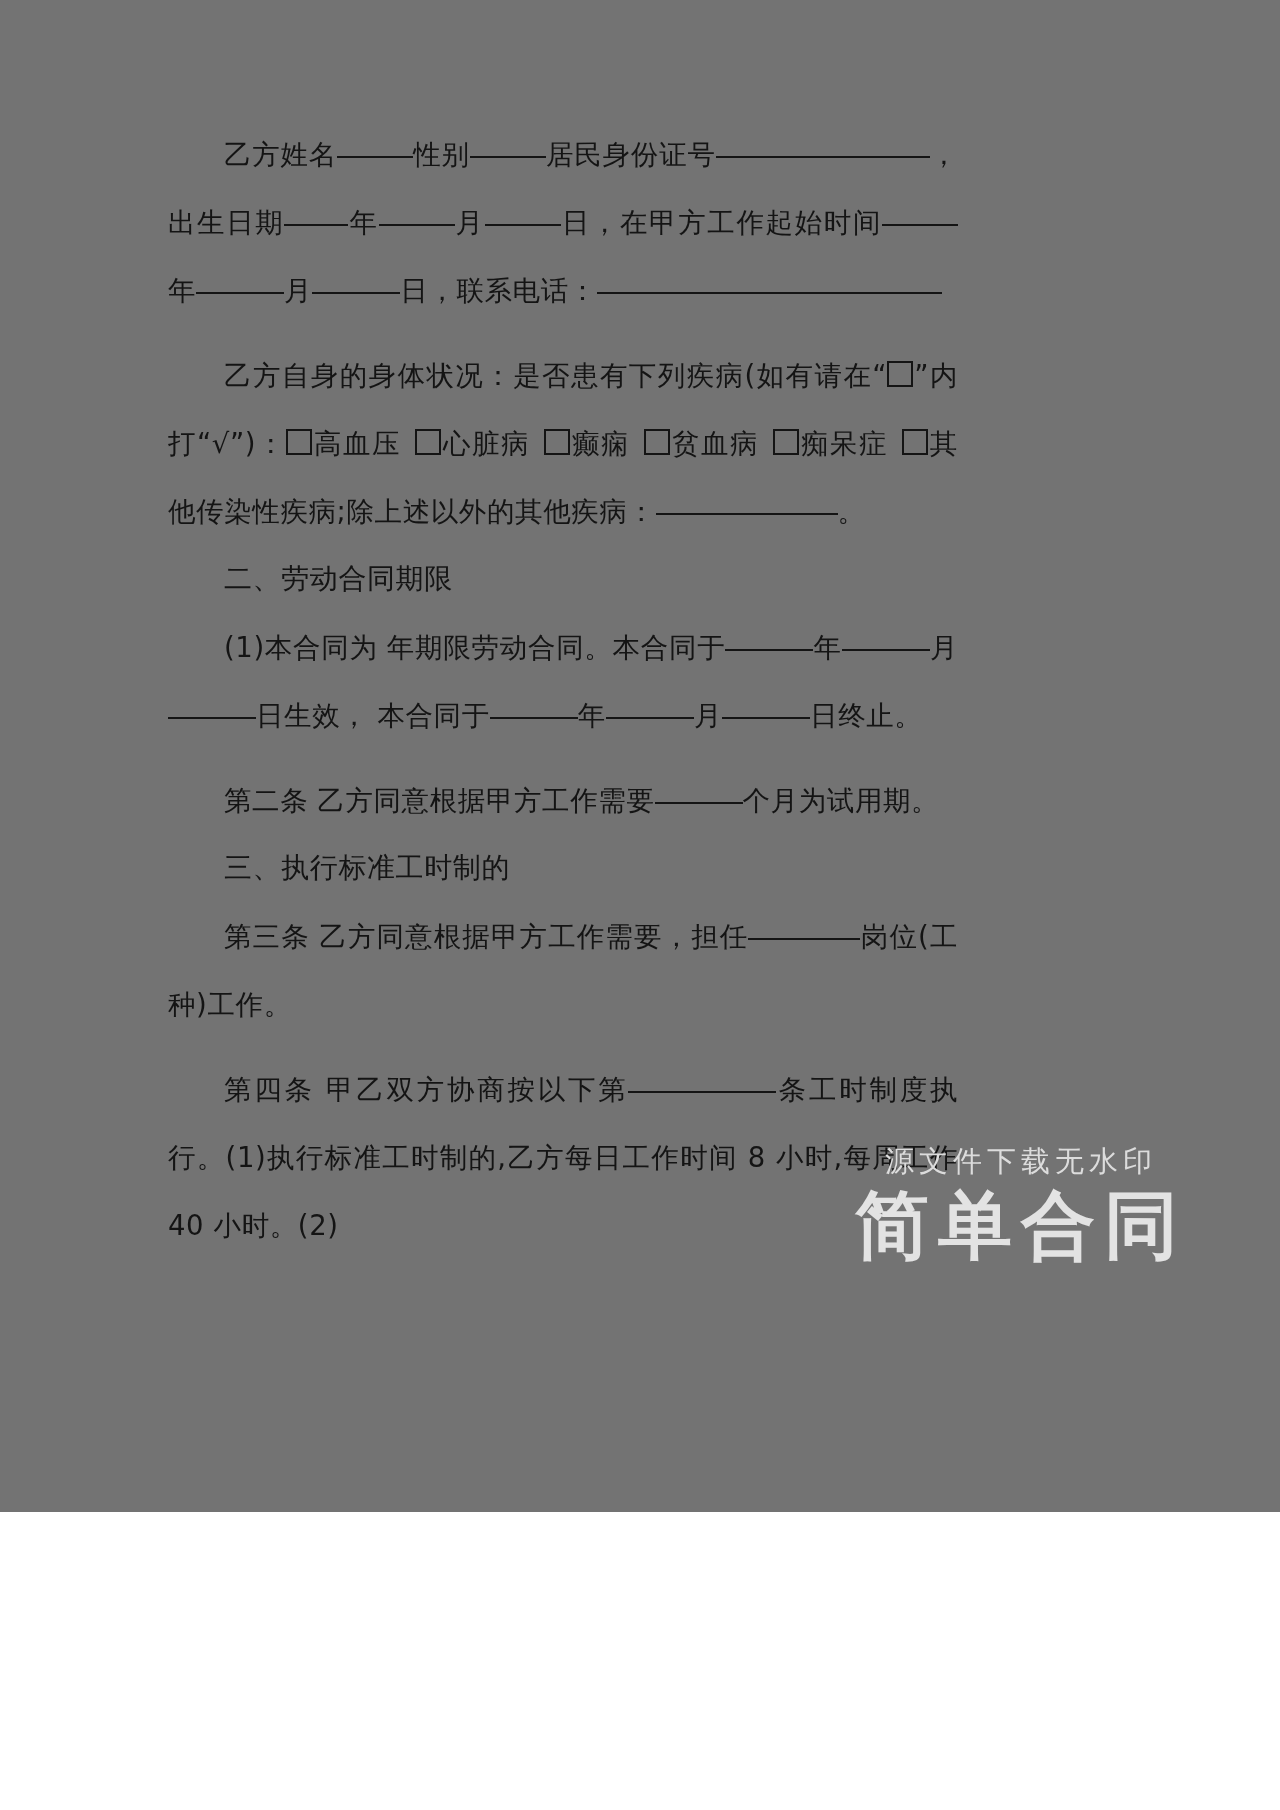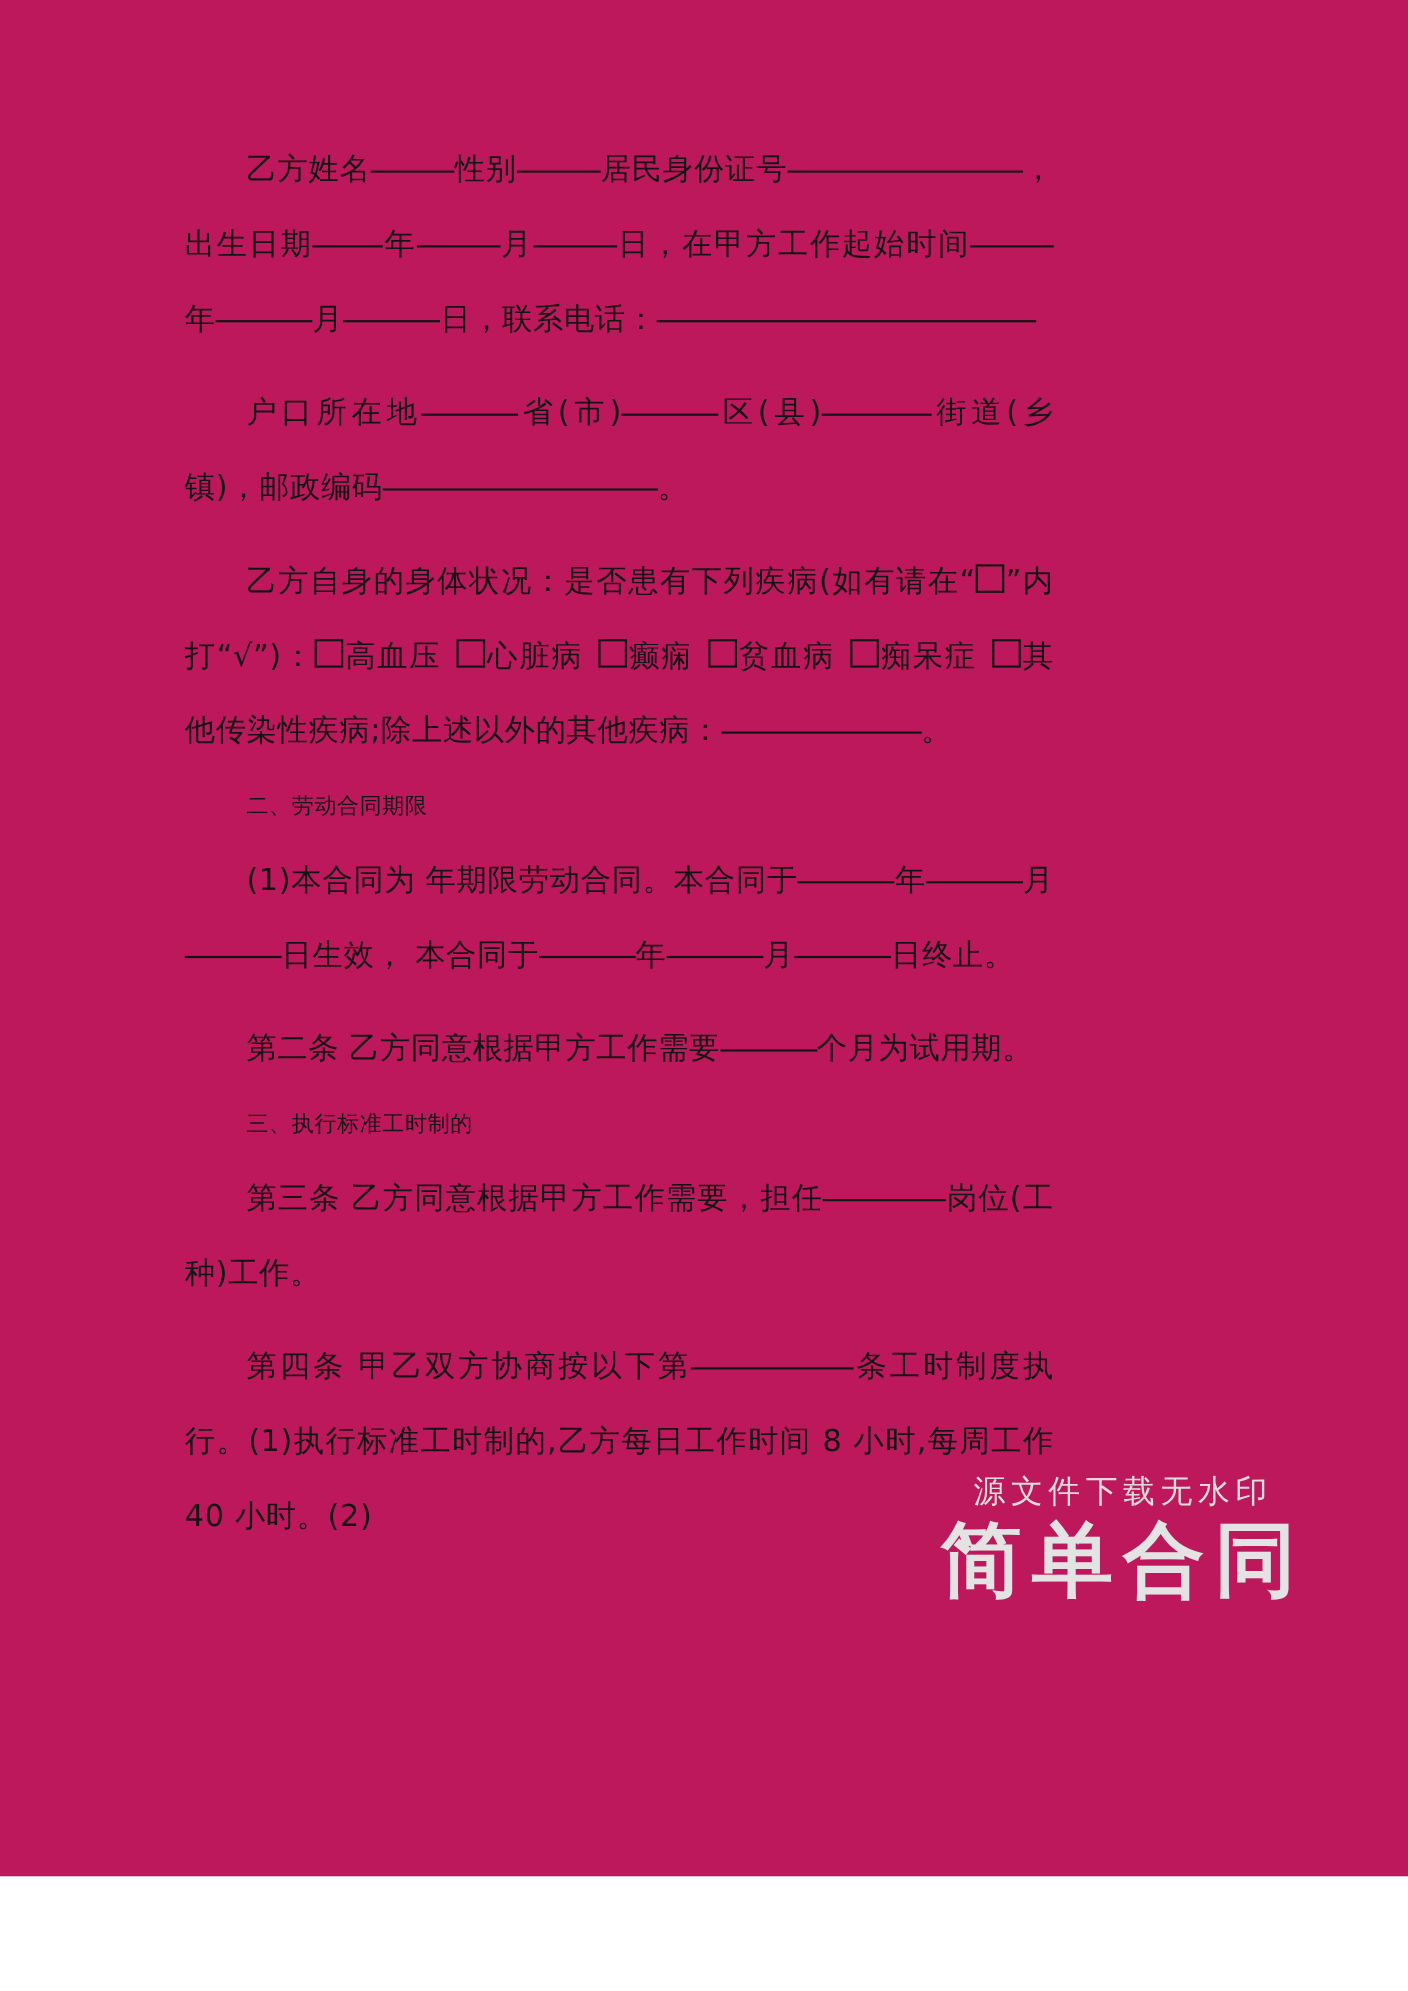--- a/index.html
+++ b/index.html
@@ -3,22 +3,22 @@
 <meta charset="utf-8">
 <style>
   html, body {
     margin: 0;
     padding: 0;
     background: #ffffff;
   }
   #page {
     position: relative;
     width: 1280px;
-    height: 1706px;
-    background: #be185d;
+    height: 1512px;
+    background: #737373;
     overflow: hidden;
     font-family: "DejaVu Sans", "Liberation Sans", sans-serif;
   }
   #doc {
     position: absolute;
     left: 168px;
     top: 120px;
     width: 790px;
   }
   .para {
@@ -31,21 +31,21 @@
     margin: 0;
     padding: 0;
   }
   .para + .para {
     margin-top: 17px;
   }
   .indent {
     text-indent: 56px;
   }
   .heading {
-    font-size: 20px;
+    font-size: 28px;
     line-height: 68px;
     color: #141414;
     letter-spacing: 0.6px;
     text-indent: 56px;
     margin: 0;
   }
   
   .blk {
     display: inline-block;
     border-bottom: 2.2px solid #141414;
@@ -102,21 +102,20 @@
 </style>
 </head>
 <body>
 
 <div id="page">
 
   <div id="doc">
 
     <div id="block-top">
         <div class="para indent"><span>乙方姓名</span><span class="blk w5"></span><span>性别</span><span class="blk w5"></span><span>居民身份证号</span><span class="blk w14"></span><span>，出生日期</span><span class="blk w4"></span><span>年</span><span class="blk w5"></span><span>月</span><span class="blk w5"></span><span>日，在甲方工作起始时间</span><span class="blk w5"></span><span>年</span><span class="blk w6"></span><span>月</span><span class="blk w6"></span><span>日，联系电话：</span><span class="blk w22"></span></div>
-        <div class="para indent"><span>户口所在地</span><span class="blk w6"></span><span>省(市)</span><span class="blk w6"></span><span>区(县)</span><span class="blk w7"></span><span>街道(乡镇)，邮政编码</span><span class="blk w16"></span><span>。</span></div>
         <div class="para indent"><span>乙方自身的身体状况：是否患有下列疾病(如有请在“</span><span class="box"></span><span>”内打“√”)：</span><span class="box"></span><span>高血压</span><span class="gap"></span><span class="box"></span><span>心脏病</span><span class="gap"></span><span class="box"></span><span>癫痫</span><span class="gap"></span><span class="box"></span><span>贫血病</span><span class="gap"></span><span class="box"></span><span>痴呆症</span><span class="gap"></span><span class="box"></span><span>其他传染性疾病;除上述以外的其他疾病：</span><span class="blk w12"></span><span>。</span></div>
       </div>
     <div class="heading" id="heading-two">二、劳动合同期限</div>
     <div id="block-two">
         <div class="para indent"><span>(1)本合同为</span><span class="sp"></span><span>年期限劳动合同。本合同于</span><span class="blk w6"></span><span>年</span><span class="blk w6"></span><span>月</span><span class="blk w6"></span><span>日生效，</span><span class="sp"></span><span>本合同于</span><span class="blk w6"></span><span>年</span><span class="blk w6"></span><span>月</span><span class="blk w6"></span><span>日终止。</span></div>
         <div class="para indent"><span>第二条</span><span class="sp"></span><span>乙方同意根据甲方工作需要</span><span class="blk w6"></span><span>个月为试用期。</span></div>
       </div>
     <div class="heading" id="heading-three">三、执行标准工时制的</div>
     <div id="block-three">
         <div class="para indent"><span>第三条</span><span class="sp"></span><span>乙方同意根据甲方工作需要，担任</span><span class="blk w8"></span><span>岗位(工种)工作。</span></div>

